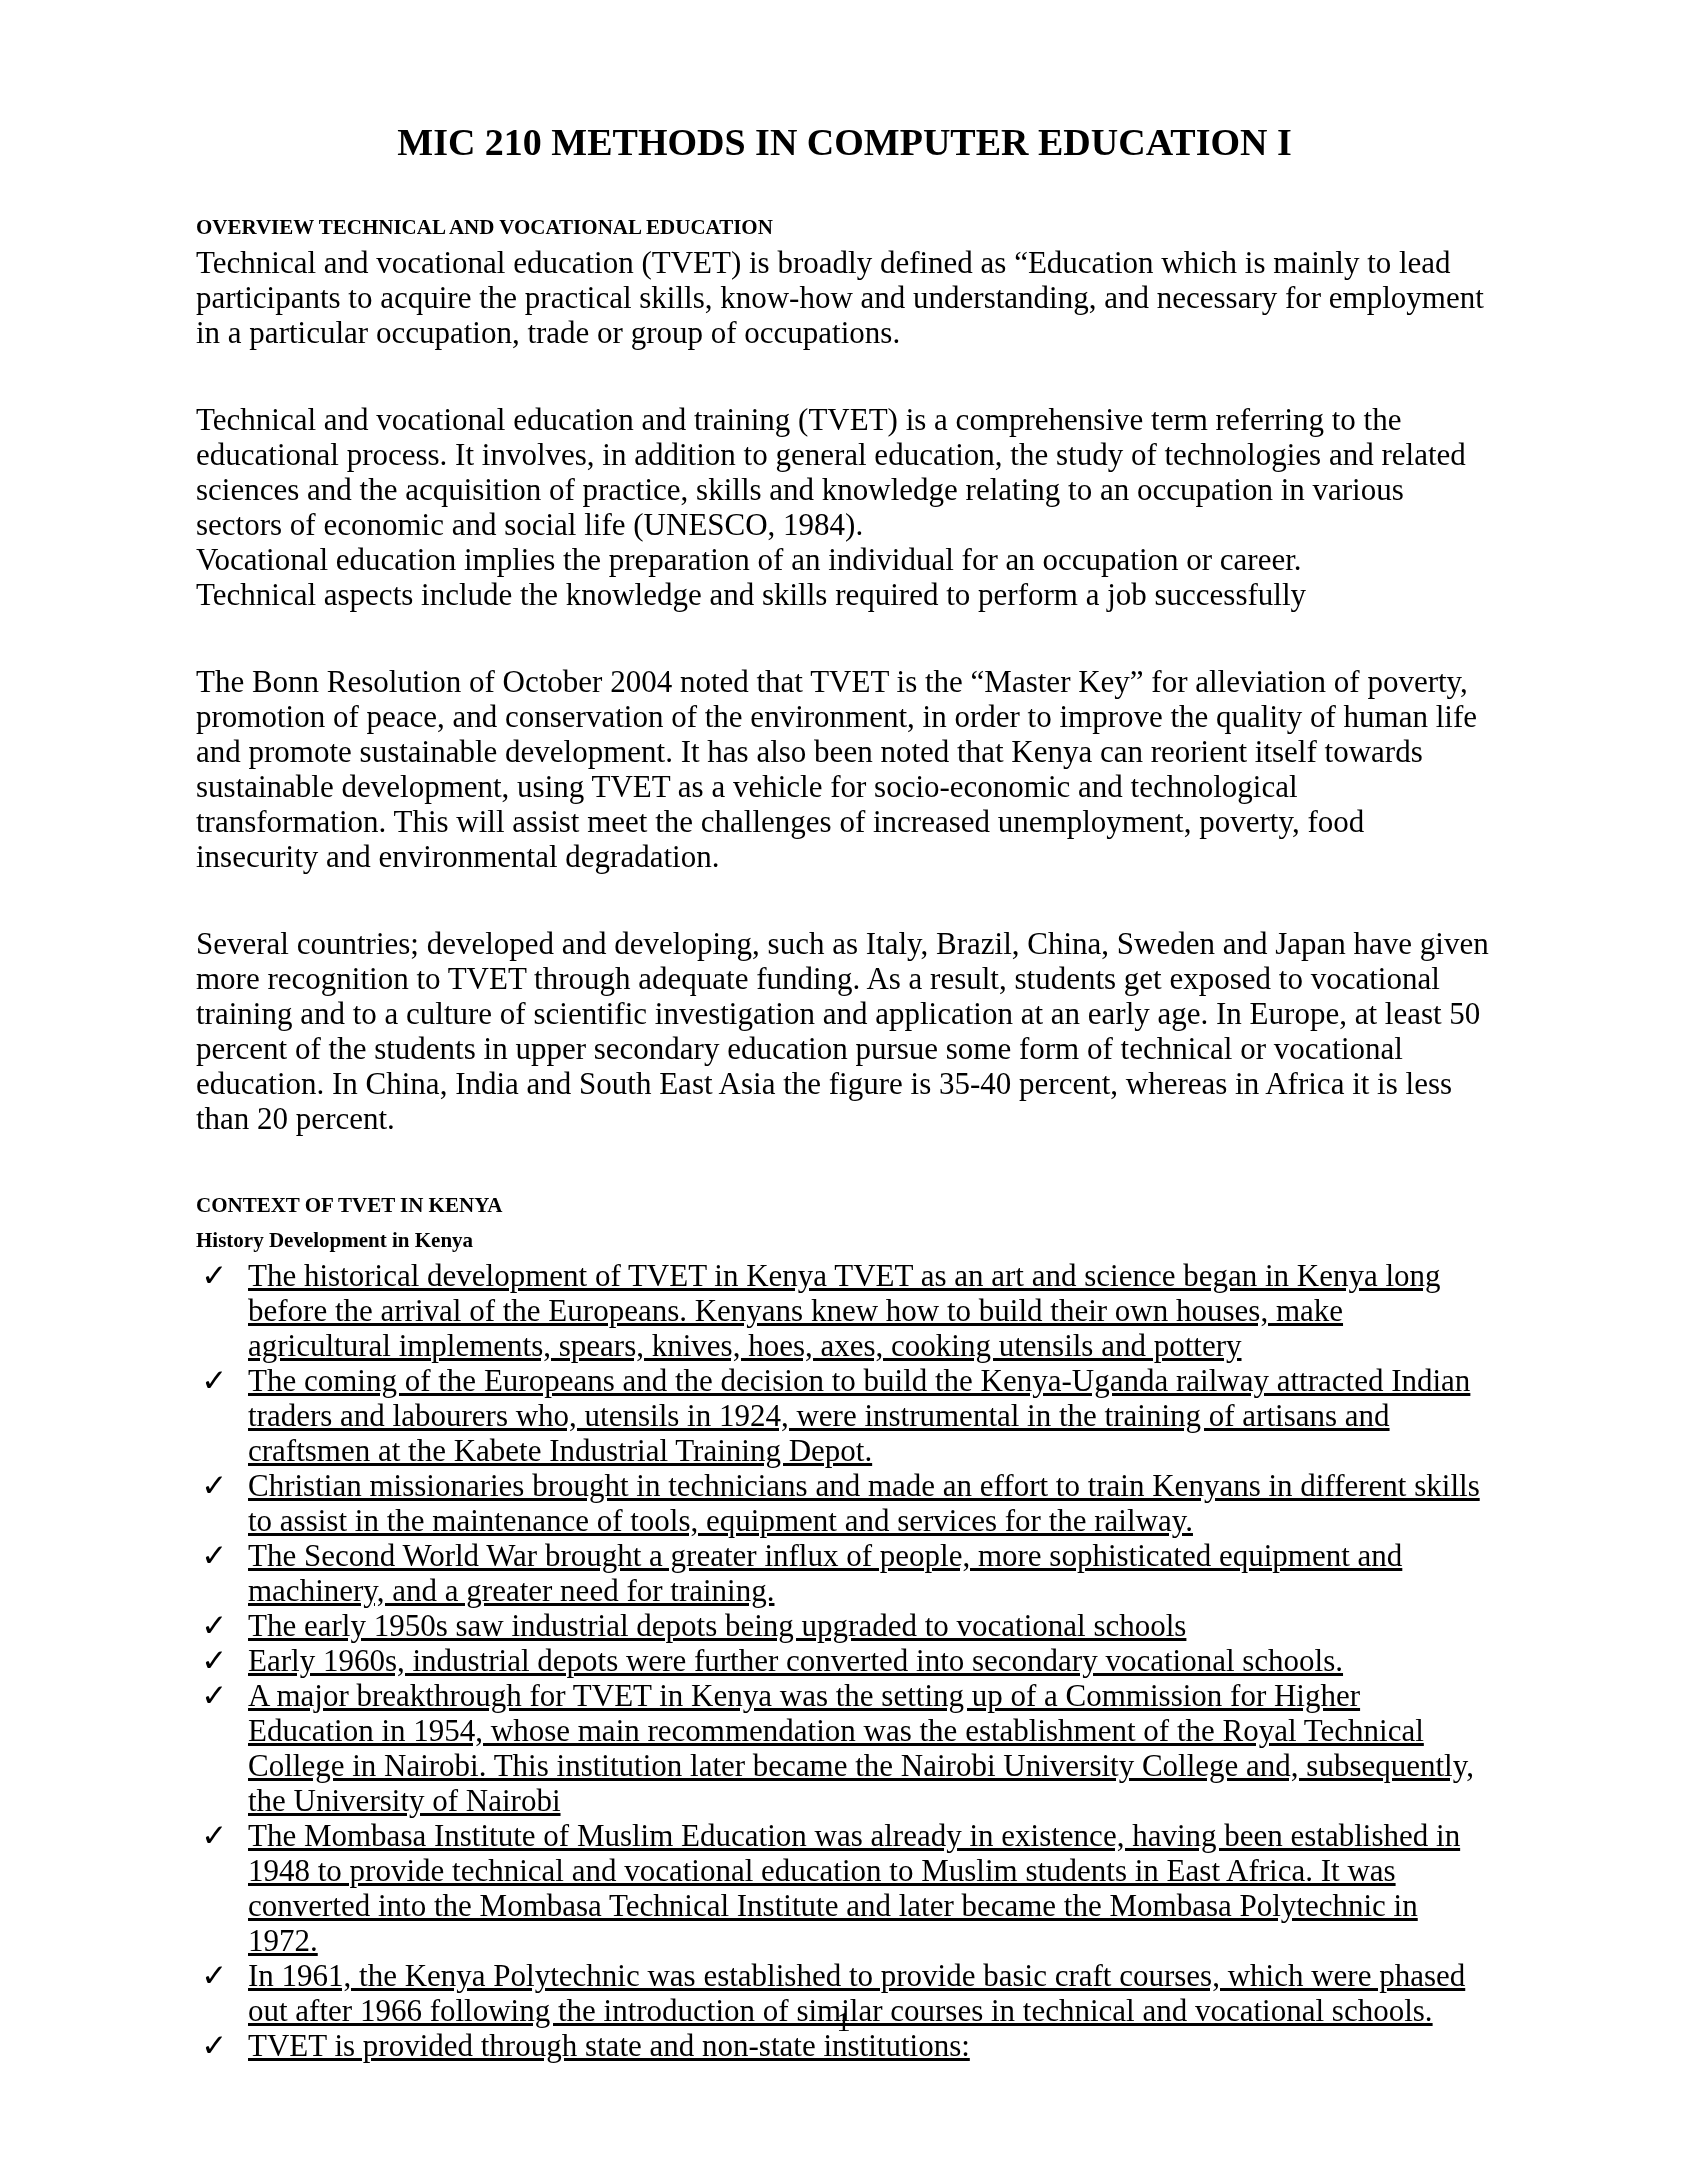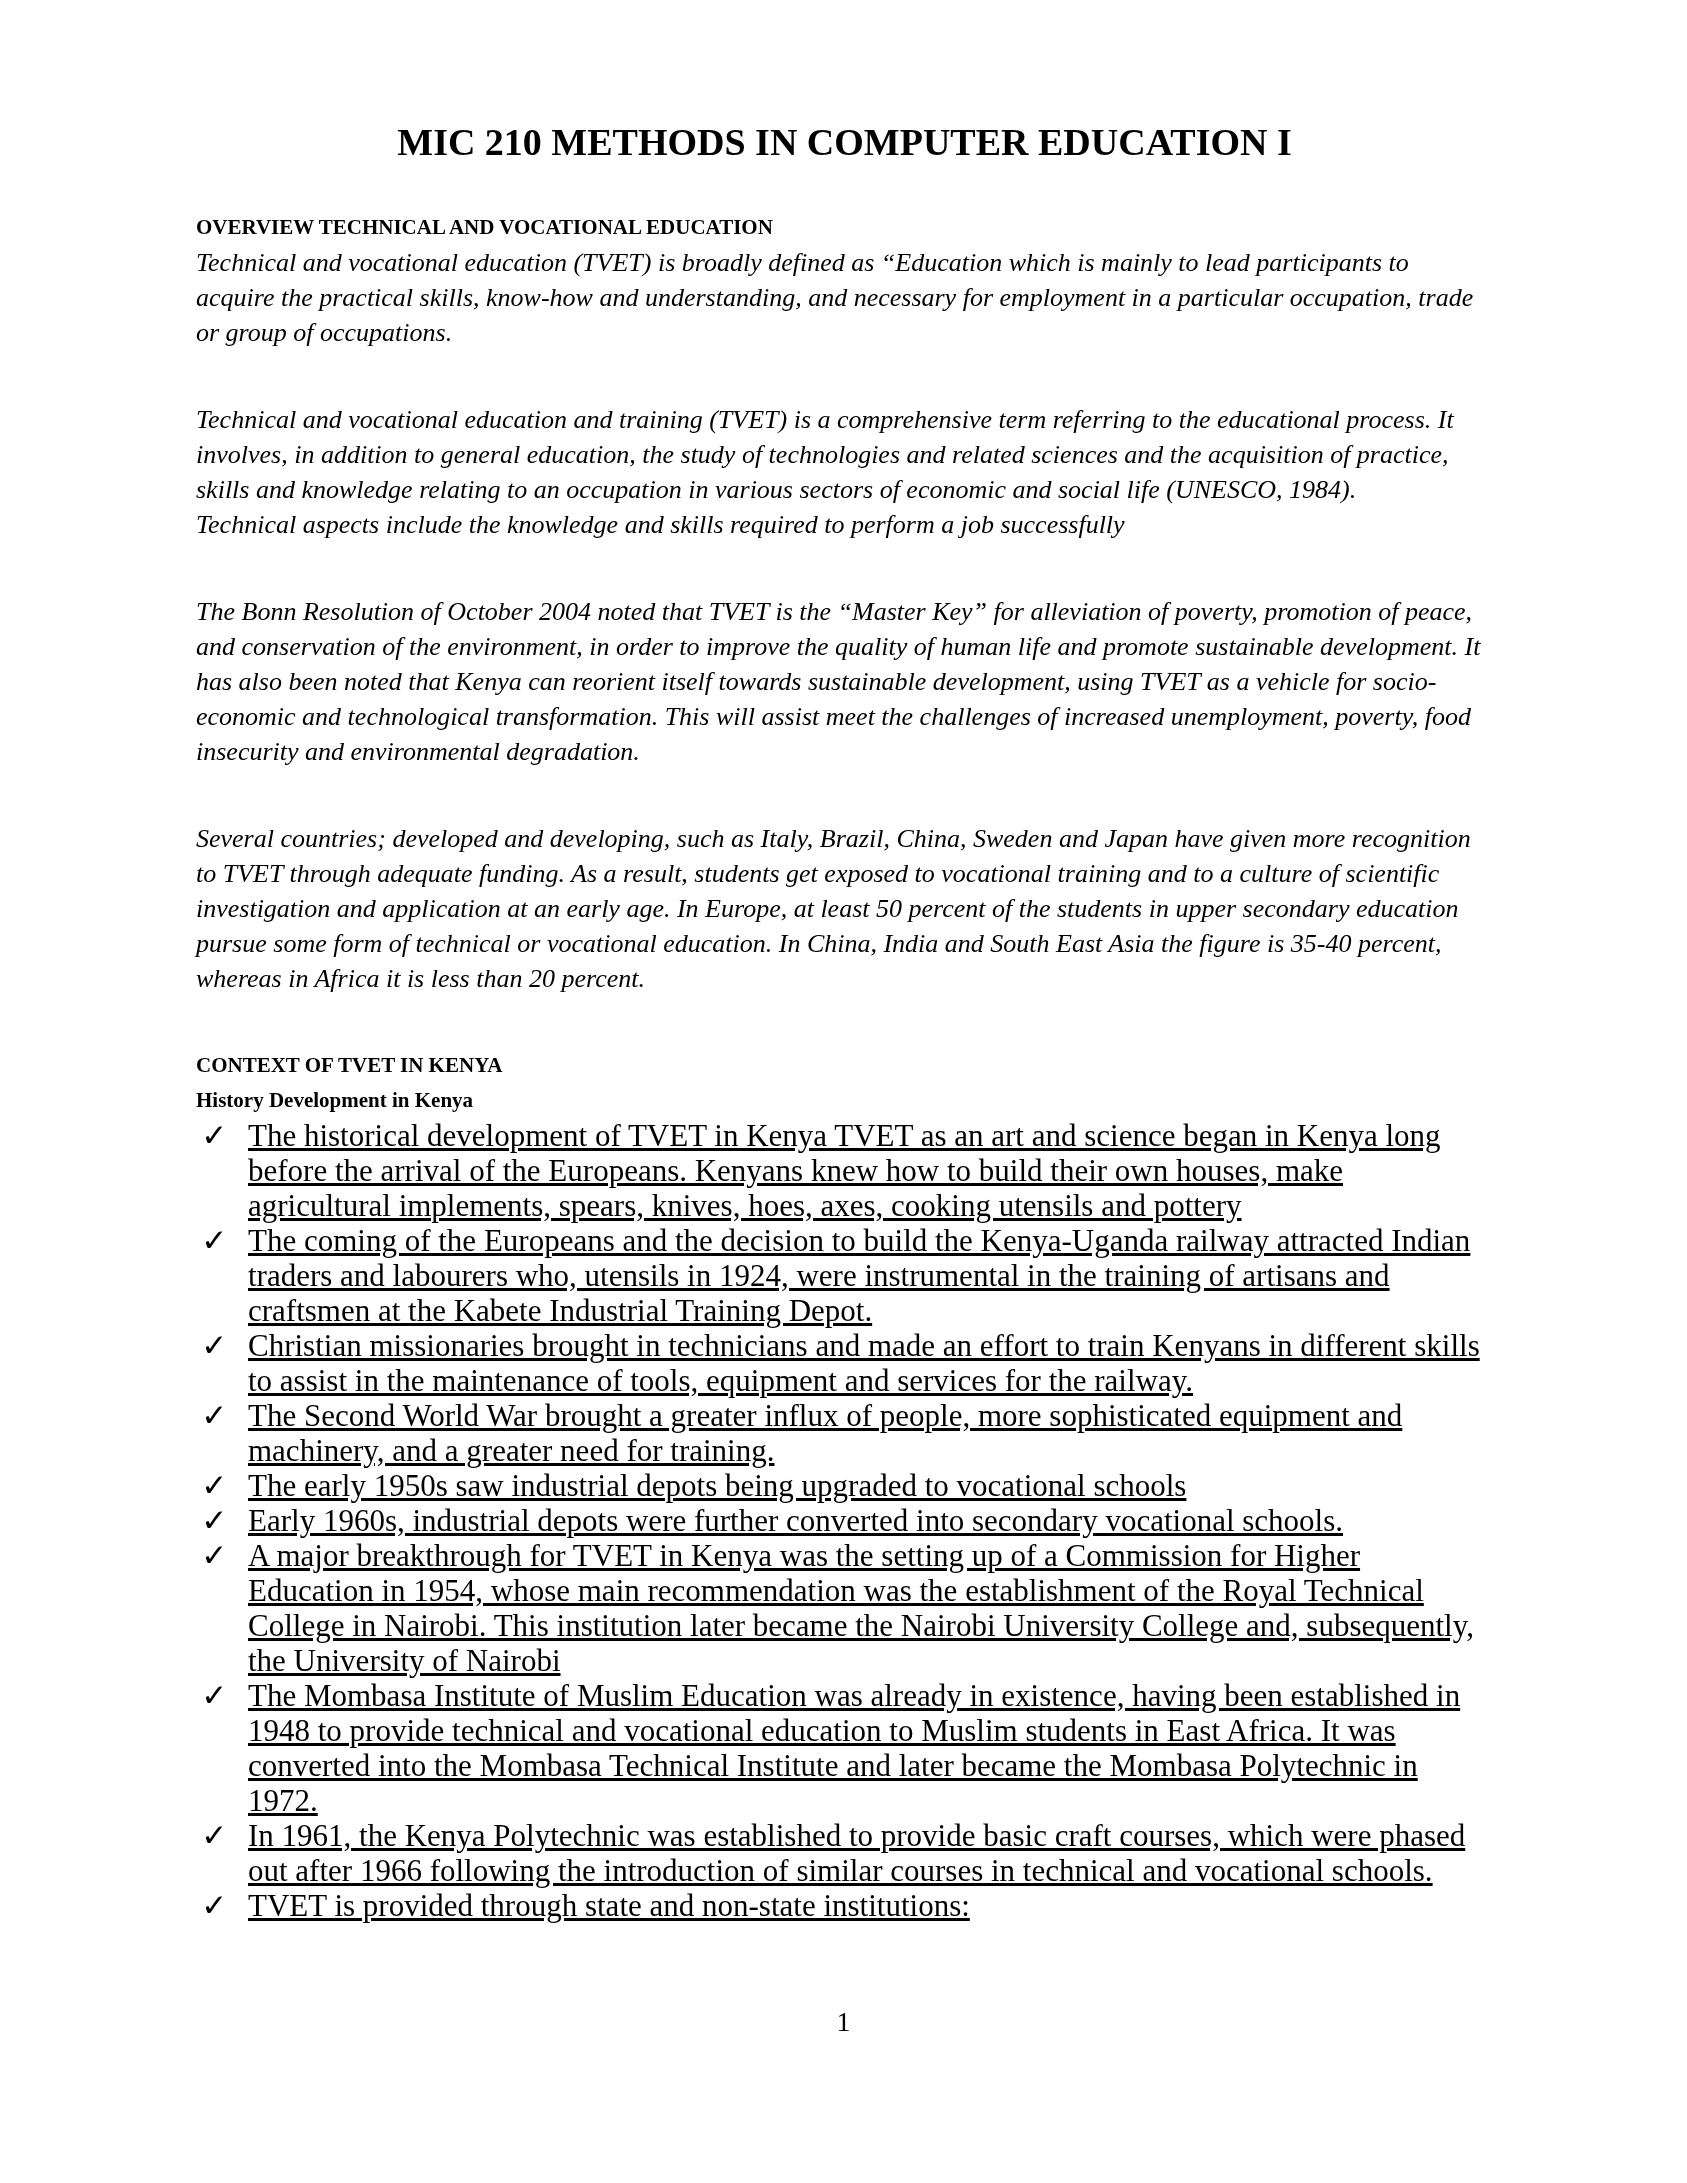--- a/index.html
+++ b/index.html
@@ -26,24 +26,23 @@
     margin: 0 0 45px 0;
     white-space: nowrap;
   }
   .heading {
     font-size: 21px;
     line-height: 35px;
     font-weight: 700;
     margin: 0;
   }
   .para {
-    font-size: 26px;
+    font-size: 31px;
     line-height: 35px;
     margin: 0;
-    font-style: italic;
   }
   .gap { margin-top: 52px; }
   .bullet {
     display: flex;
     align-items: flex-start;
     font-size: 31px;
     line-height: 35px;
     margin: 0;
   }
   .bullet .check {
@@ -67,20 +66,21 @@
 
 <div class="page">
   <div class="content">
 
     <h1 class="doc-title">MIC 210 METHODS IN COMPUTER EDUCATION I</h1>
 
     <h2 class="heading">OVERVIEW TECHNICAL AND VOCATIONAL EDUCATION</h2>
     <p class="para">Technical and vocational education (TVET) is broadly defined as “Education which is mainly to lead participants to acquire the practical skills, know-how and understanding, and necessary for employment in a particular occupation, trade or group of occupations.</p>
 
     <p class="para gap">Technical and vocational education and training (TVET) is a comprehensive term referring to the educational process. It involves, in addition to general education, the study of technologies and related sciences and the acquisition of practice, skills and knowledge relating to an occupation in various sectors of economic and social life (UNESCO, 1984).</p>
+    <p class="para">Vocational education implies the preparation of an individual for an occupation or career.</p>
     <p class="para">Technical aspects include the knowledge and skills required to perform a job successfully</p>
 
     <p class="para gap">The Bonn Resolution of October 2004 noted that TVET is the “Master Key” for alleviation of poverty, promotion of peace, and conservation of the environment, in order to improve the quality of human life and promote sustainable development.  It has also been noted that Kenya can reorient itself towards sustainable development, using TVET as a vehicle for socio-economic and technological transformation. This will assist meet the challenges of increased unemployment, poverty, food insecurity and environmental degradation.</p>
 
     <p class="para gap">Several countries; developed and developing, such as Italy, Brazil, China, Sweden and Japan have given more recognition to TVET through adequate funding. As a result, students get exposed to vocational training and to a culture of scientific investigation and application at an early age. In Europe, at least 50 percent of the students in upper secondary education pursue some form of technical or vocational education. In China, India and South East Asia the figure is 35-40 percent, whereas in Africa it is less than 20 percent.</p>
 
     <h2 class="heading gap">CONTEXT OF TVET IN KENYA</h2>
     <h3 class="heading">History Development in Kenya</h3>
 
     <div class="bullet">

